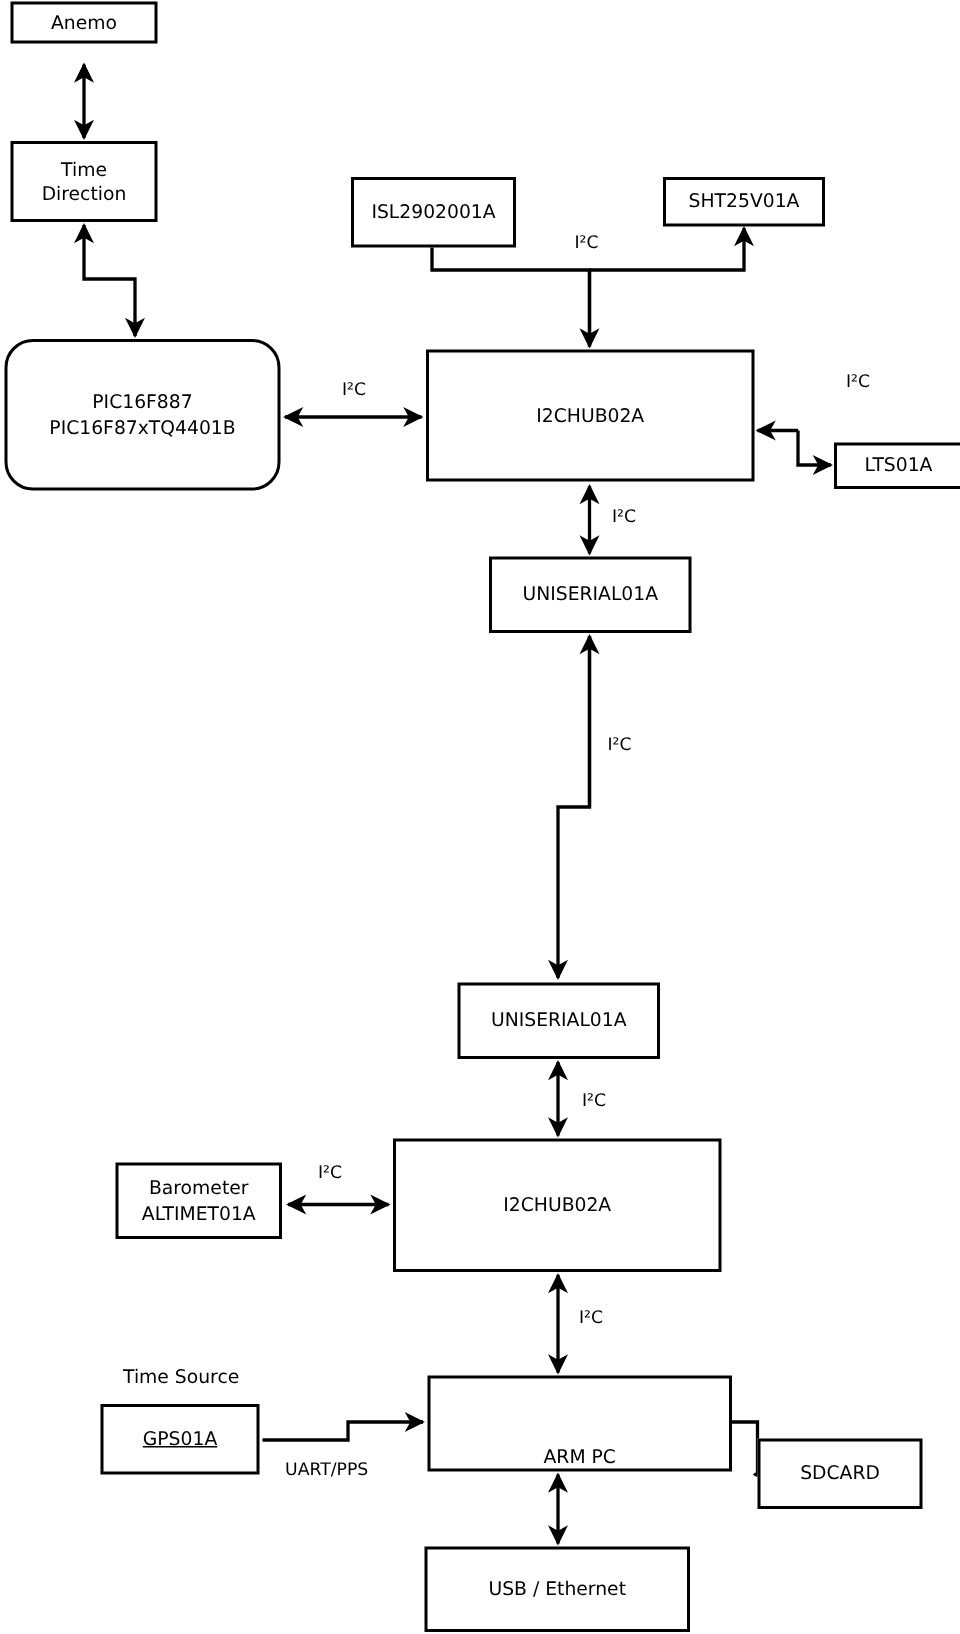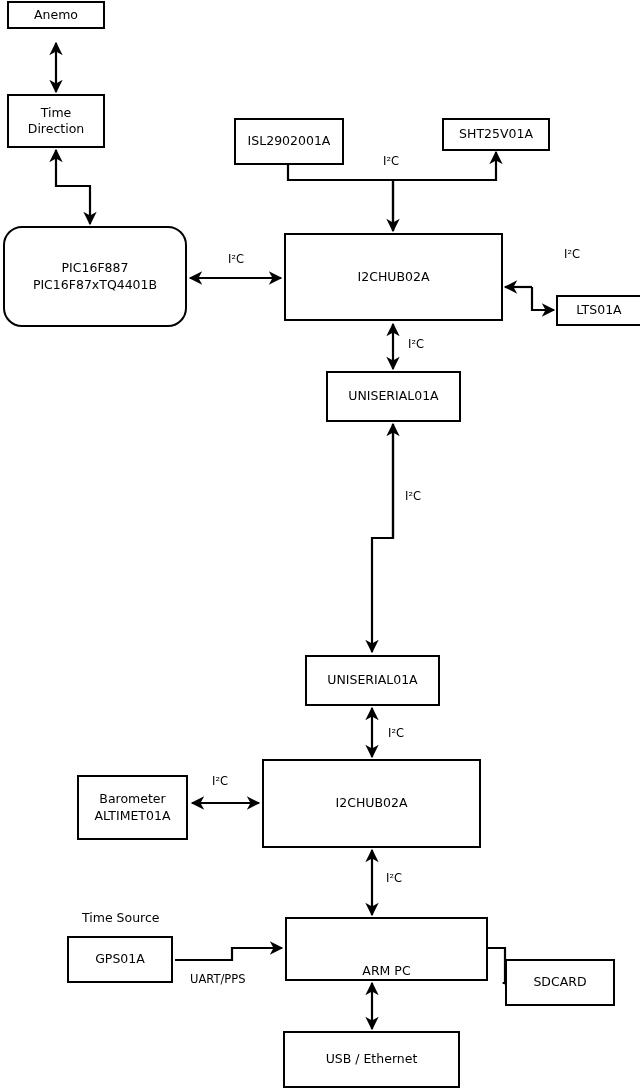--- a/index.html
+++ b/index.html
@@ -142,26 +142,26 @@
   </div>
 
   <div class="node" style="left:305px; top:655px; width:135px; height:51px;">
     <span class="label-line">UNISERIAL01A</span>
   </div>
 
   <div class="node" style="left:262px; top:759px; width:219px; height:89px;">
     <span class="label-line">I2CHUB02A</span>
   </div>
 
-  <div class="node" style="left:77px; top:775px; width:111px; height:65px; flex-direction:column;">
+  <div class="node" style="left:77px; top:775px; width:111px; height:51px; flex-direction:column;">
     <span class="label-line">Barometer</span>
     <span class="label-line">ALTIMET01A</span>
   </div>
 
-  <div class="node" style="left:67px; top:936px; width:106px; height:47px;">
+  <div class="node" style="left:67px; top:936px; width:106px; height:47px;text-decoration:underline;">
     <span class="label-line">GPS01A</span>
   </div>
 
   <div class="node" style="left:285px; top:917px; width:203px; height:64px;align-items:flex-end;">
     <span class="label-line">ARM PC</span>
   </div>
 
   <div class="node" style="left:505px; top:959px; width:110px; height:47px;">
     <span class="label-line">SDCARD</span>
   </div>

